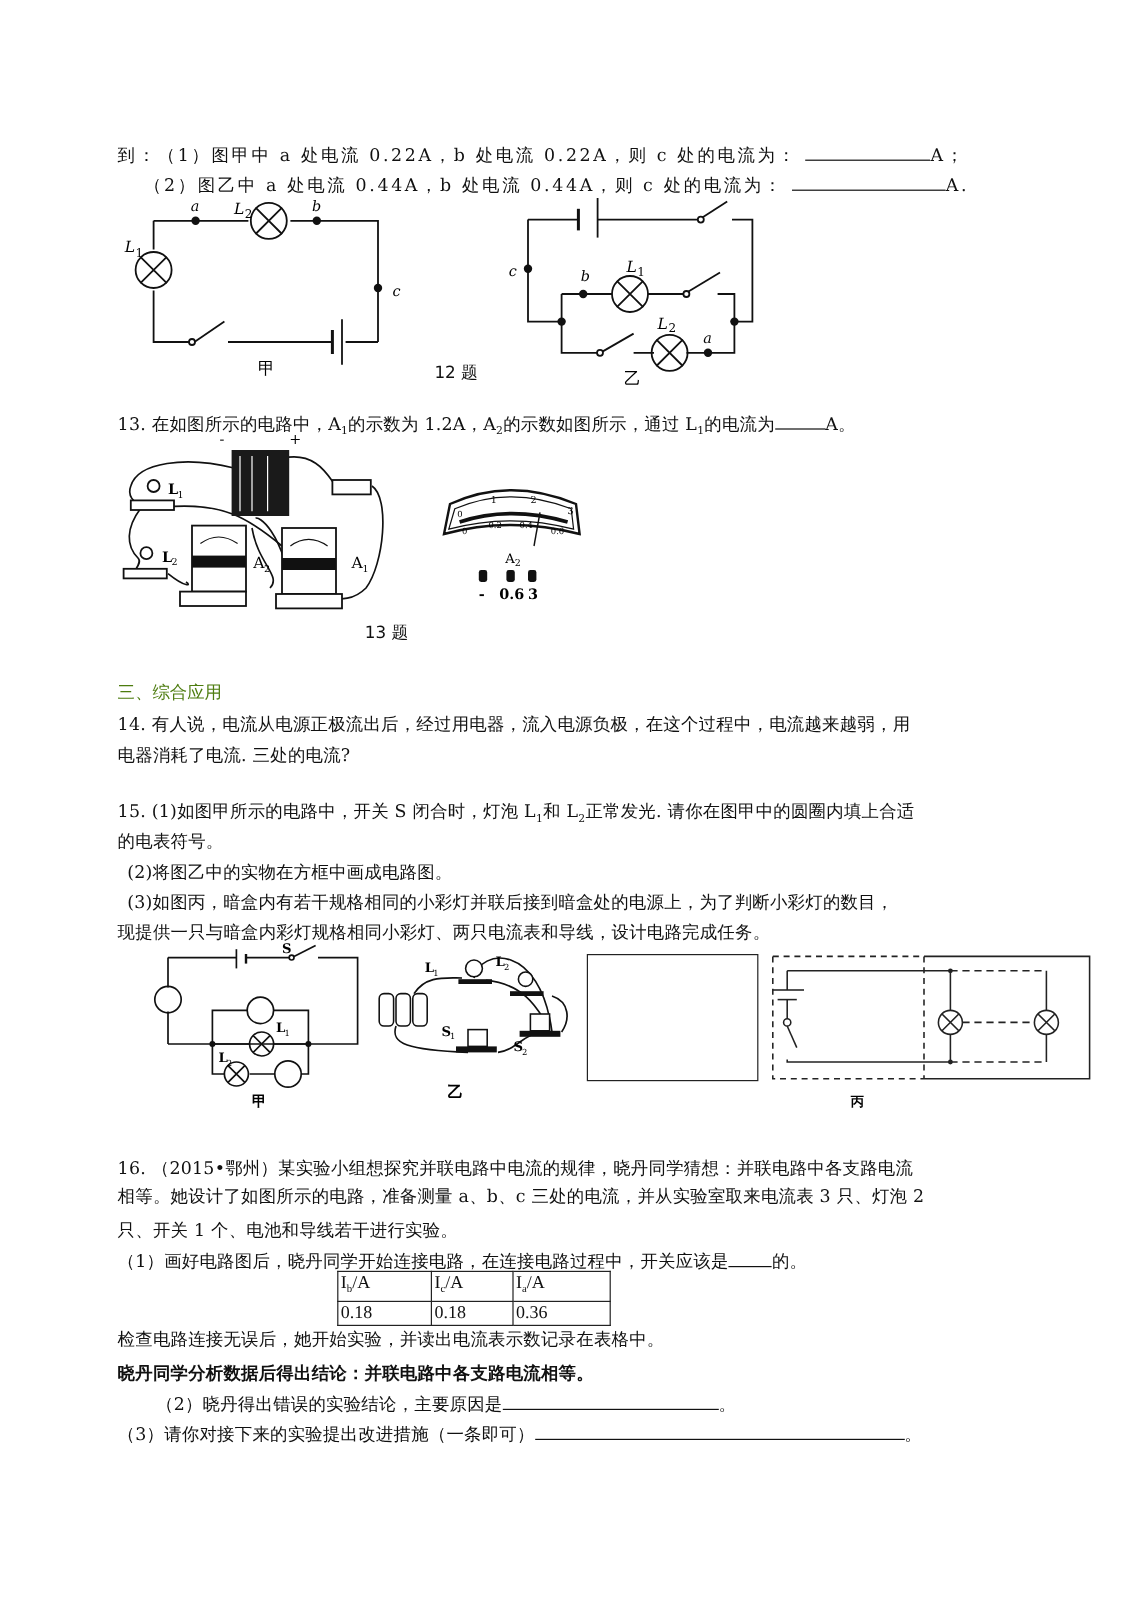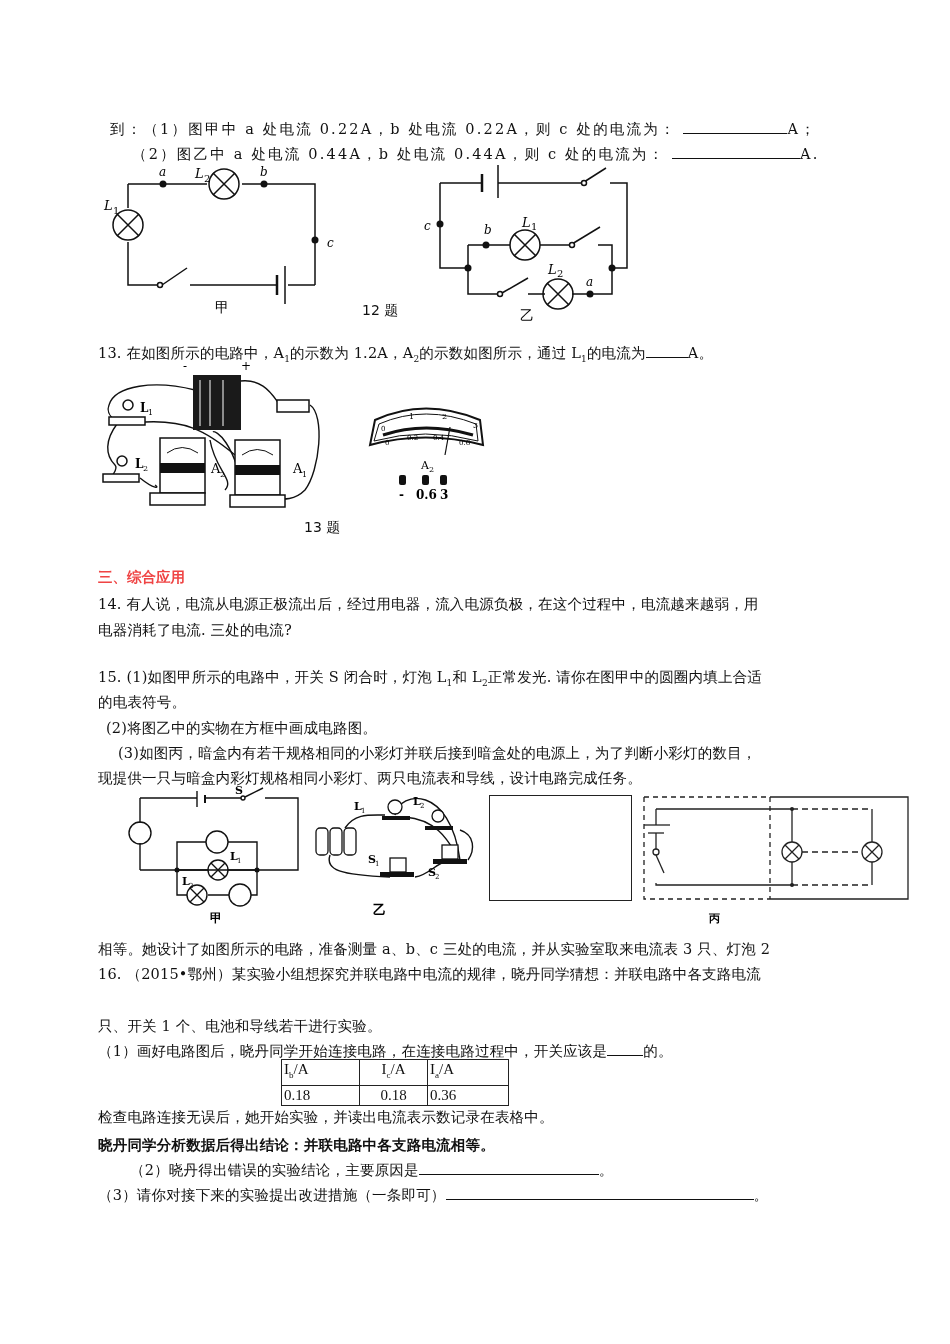--- a/index.html
+++ b/index.html
@@ -1,28 +1,28 @@
 <!DOCTYPE html>
 <html><head>
 <meta charset="utf-8">
 <style>
   html, body { margin:0; padding:0; background:#ffffff; }
   body { width:950px; height:1344px; position:relative; overflow:hidden;
          font-family:"DejaVu Serif","Liberation Serif",serif; color:#111; }
   .abs { position:absolute; }
   .line { position:absolute; left:98px; font-size:14.5px; line-height:20px; white-space:nowrap; letter-spacing:0.2px; }
-  .wide { letter-spacing:2.2px;margin-left:12px; }
+  .wide { letter-spacing:2.2px; }
   .blank { display:inline-block; border-bottom:1.3px solid #111; height:14px; vertical-align:baseline; }
-  .heading { color:#ef4444; font-weight:bold; font-family:"DejaVu Sans","Liberation Sans",sans-serif; font-size:14.5px; }
+  .heading { color:#4d7c0f; font-weight:normal; font-family:"DejaVu Sans","Liberation Sans",sans-serif; font-size:14.5px; }
   .cap { position:absolute; font-size:14px; font-family:"DejaVu Sans","Liberation Sans",sans-serif; }
   svg { position:absolute; overflow:visible; }
   svg text { font-family:"DejaVu Serif","Liberation Serif",serif; }
   table.data { position:absolute; left:281px; top:1059px; border-collapse:collapse; font-family:"Liberation Serif","DejaVu Serif",serif; font-size:15px; }
   table.data td { border:1.5px solid #222; padding:0 2px; height:19px; line-height:19px; }
-  table.data td.c0 { width:73px; } table.data td.c1 { width:63px;text-align:center; } table.data td.c2 { width:76px; }
+  table.data td.c0 { width:73px; } table.data td.c1 { width:63px; } table.data td.c2 { width:76px; }
   sub { font-size:9px; }
 </style>
 </head>
 <body>
 
 <div class="line wide" style="top:119px;">
   <span>到：（1）图甲中 a 处电流 0.22A，b 处电流 0.22A，则 c 处的电流为：</span>
   <span class="blank" style="width:104px;"></span><span>A；</span>
 </div>
 <div class="line wide" style="top:144px; left:120px;">
@@ -170,21 +170,21 @@
 <div class="abs heading" style="left:98px; top:568px;">三、综合应用</div>
 
 <div class="line" style="top:594px;">14. 有人说，电流从电源正极流出后，经过用电器，流入电源负极，在这个过程中，电流越来越弱，用</div>
 <div class="line" style="top:620px;">电器消耗了电流. 三处的电流?</div>
 
 <div class="line" style="top:667px;text-align:center;">
   <span>15. (1)如图甲所示的电路中，开关 S 闭合时，灯泡 L</span><sub>1</sub><span>和 L</span><sub>2</sub><span>正常发光. 请你在图甲中的圆圈内填上合适</span>
 </div>
 <div class="line" style="top:692px;">的电表符号。</div>
 <div class="line" style="top:718px; left:106px;">(2)将图乙中的实物在方框中画成电路图。</div>
-<div class="line" style="top:743px; left:106px;margin-left:12px;">(3)如图丙，暗盒内有若干规格相同的小彩灯并联后接到暗盒处的电源上，为了判断小彩灯的数目，</div>
+<div class="line" style="top:743px; left:106px;">(3)如图丙，暗盒内有若干规格相同的小彩灯并联后接到暗盒处的电源上，为了判断小彩灯的数目，</div>
 <div class="line" style="top:768px;">现提供一只与暗盒内彩灯规格相同小彩灯、两只电流表和导线，设计电路完成任务。</div>
 
 <svg style="left:120px; top:785px;" width="190" height="140">
   <g stroke="#111" stroke-width="1.4" fill="none">
     <path d="M20 13 H77 M85 13 H122 M145 13 H178 V85 H20 M20 13 V38 M20 58 V85"></path>
     <line x1="77" y1="6" x2="77" y2="22"></line>
     <line x1="85" y1="10" x2="85" y2="18" stroke-width="2"></line>
     <line x1="125" y1="12" x2="143" y2="3"></line>
     <circle cx="123" cy="13" r="2" fill="#fff"></circle>
     <circle cx="20" cy="48" r="11"></circle>
@@ -260,21 +260,21 @@
       <path d="M225 50 L239 64 M239 50 L225 64"></path>
   </g>
   <g fill="#222">
       <circle cx="152" cy="14" r="2"></circle>
       <circle cx="152" cy="90" r="2"></circle>
     </g>
   <text x="69" y="127" font-size="11" font-weight="bold">丙</text>
 </svg>
 
 <div class="line" style="top:964px;">16. （2015•鄂州）某实验小组想探究并联电路中电流的规律，晓丹同学猜想：并联电路中各支路电流</div>
-<div class="line" style="top:939px;">相等。她设计了如图所示的电路，准备测量 a、b、c 三处的电流，并从实验室取来电流表 3 只、灯泡 2</div>
+<div class="line" style="top:988px;">相等。她设计了如图所示的电路，准备测量 a、b、c 三处的电流，并从实验室取来电流表 3 只、灯泡 2</div>
 <div class="line" style="top:1016px;">只、开关 1 个、电池和导线若干进行实验。</div>
 <div class="line" style="top:1041px;">
   <span>（1）画好电路图后，晓丹同学开始连接电路，在连接电路过程中，开关应该是</span><span class="blank" style="width:36px;"></span><span>的。</span>
 </div>
 <div class="line" style="top:1066px;margin-top:41px;">检查电路连接无误后，她开始实验，并读出电流表示数记录在表格中。</div>
 
 <table class="data">
   <tbody>
       <tr>
     <td class="c0"><span>I</span><sub>b</sub><span>/A</span></td>

